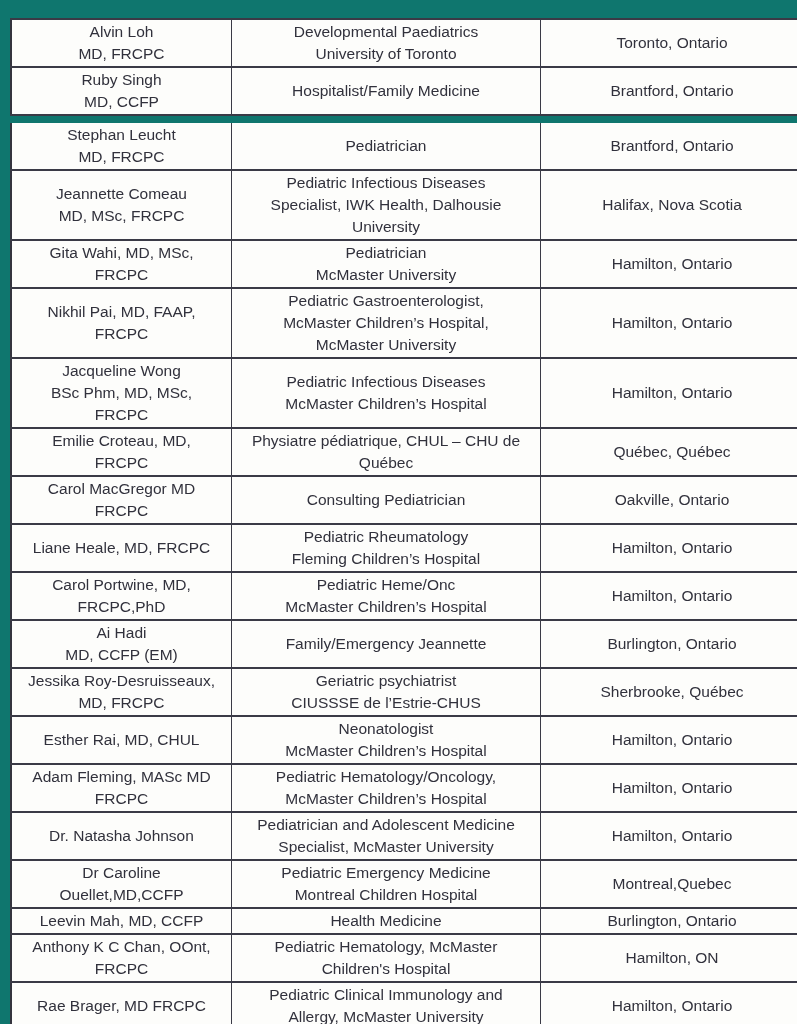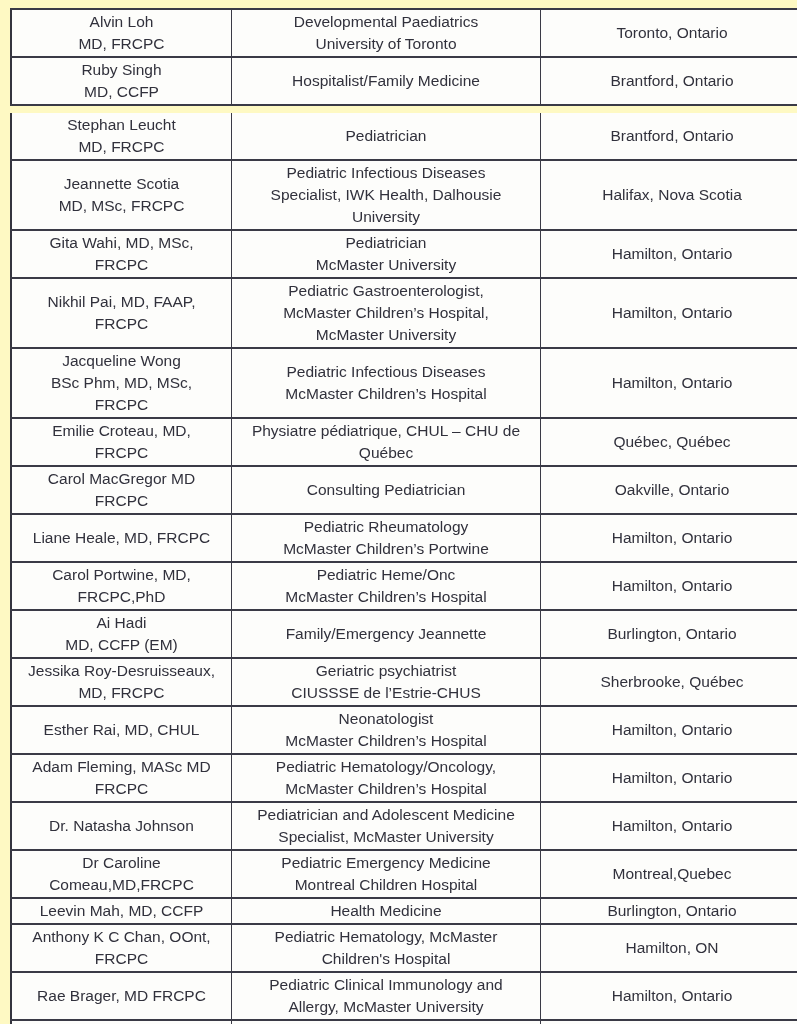--- a/index.html
+++ b/index.html
@@ -5,22 +5,22 @@
   html, body {
     margin: 0;
     padding: 0;
     background: #fcfcf8;
     font-family: "Liberation Sans", "DejaVu Sans", sans-serif;
   }
   .page {
     width: 797px;
     height: 1024px;
     box-sizing: border-box;
-    padding: 8px 10px 0 10px;
-    background: #fef9c3;
+    padding: 18px 10px 0 10px;
+    background: #0f766e;
     overflow: hidden;
   }
   table.doc-table {
     border-collapse: collapse;
     table-layout: fixed;
     width: 777px;
     background: #fdfdfb;
   }
   table.doc-table td {
     border: 1px solid #3a3a46;
@@ -76,21 +76,21 @@
 
   <table class="doc-table no-top-border">
     <tbody>
         <tr>
           <td class="col-name">Stephan Leucht
 MD, FRCPC</td>
           <td class="col-specialty">Pediatrician</td>
           <td class="col-location">Brantford, Ontario</td>
         </tr>
         <tr>
-          <td class="col-name">Jeannette Scotia
+          <td class="col-name">Jeannette Comeau
 MD, MSc, FRCPC</td>
           <td class="col-specialty">Pediatric Infectious Diseases
 Specialist, IWK Health, Dalhousie
 University</td>
           <td class="col-location">Halifax, Nova Scotia</td>
         </tr>
         <tr>
           <td class="col-name">Gita Wahi, MD, MSc,
 FRCPC</td>
           <td class="col-specialty">Pediatrician
@@ -122,21 +122,21 @@
         </tr>
         <tr>
           <td class="col-name">Carol MacGregor MD
 FRCPC</td>
           <td class="col-specialty">Consulting Pediatrician</td>
           <td class="col-location">Oakville, Ontario</td>
         </tr>
         <tr>
           <td class="col-name">Liane Heale, MD, FRCPC</td>
           <td class="col-specialty">Pediatric Rheumatology
-McMaster Children’s Portwine</td>
+Fleming Children’s Hospital</td>
           <td class="col-location">Hamilton, Ontario</td>
         </tr>
         <tr>
           <td class="col-name">Carol Portwine, MD,
 FRCPC,PhD</td>
           <td class="col-specialty">Pediatric  Heme/Onc
 McMaster Children’s Hospital</td>
           <td class="col-location">Hamilton, Ontario</td>
         </tr>
         <tr>
@@ -166,21 +166,21 @@
           <td class="col-location">Hamilton, Ontario</td>
         </tr>
         <tr>
           <td class="col-name accent">Dr. Natasha Johnson</td>
           <td class="col-specialty accent">Pediatrician and Adolescent Medicine
 Specialist, McMaster University</td>
           <td class="col-location accent">Hamilton, Ontario</td>
         </tr>
         <tr>
           <td class="col-name">Dr Caroline
-Comeau,MD,FRCPC</td>
+Ouellet,MD,CCFP</td>
           <td class="col-specialty">Pediatric Emergency Medicine
 Montreal Children Hospital</td>
           <td class="col-location">Montreal,Quebec</td>
         </tr>
         <tr>
           <td class="col-name">Leevin Mah, MD, CCFP</td>
           <td class="col-specialty">Health Medicine</td>
           <td class="col-location">Burlington, Ontario</td>
         </tr>
         <tr>

